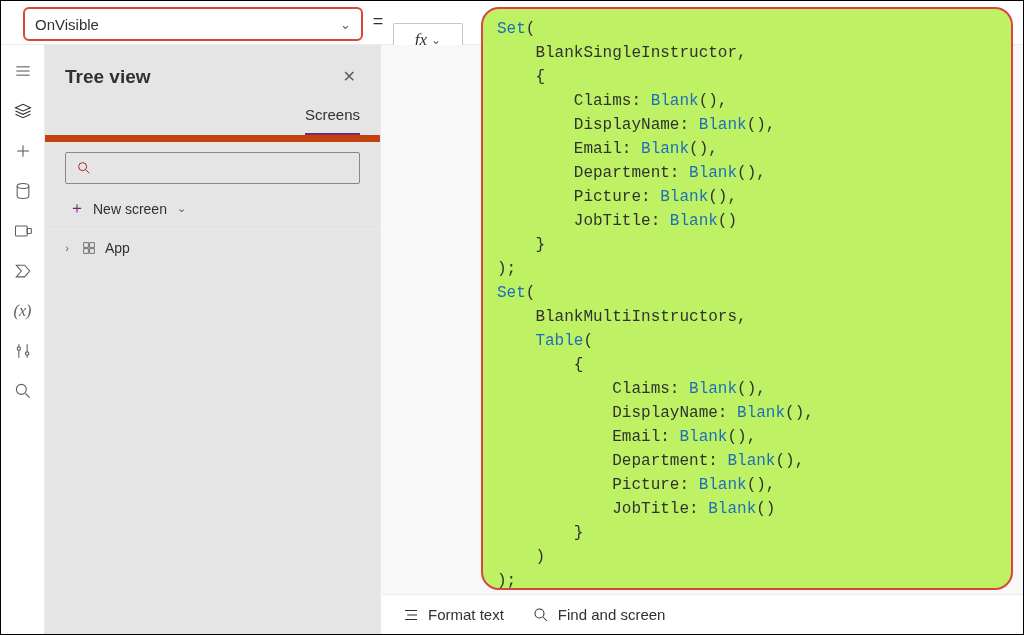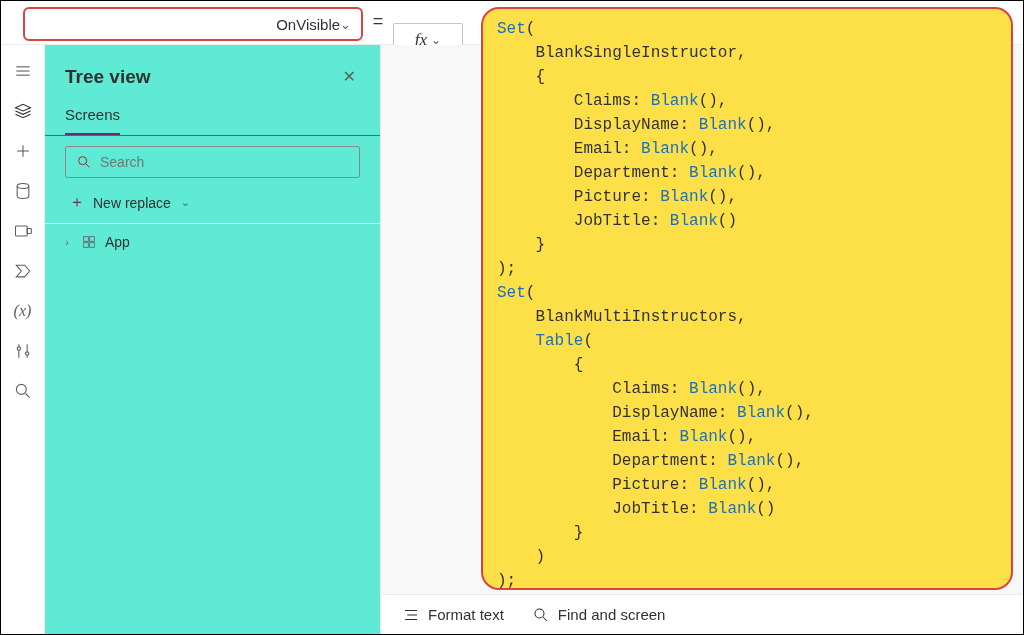--- a/index.html
+++ b/index.html
@@ -28,21 +28,21 @@
       height: 34px;
       margin: 6px 0 9px 22px;
       border: 2px solid #d9453e;
       border-radius: 6px;
       background: #fff;
       display: flex;
       align-items: center;
       padding: 0 10px;
       font-size: 15px;
       color: #323130;
-      justify-content: flex-end;
+      justify-content: space-between;
       cursor: pointer;
     }
     .property-selector .chev { color:#605e5c; font-size: 13px; }
     .eq {
       width: 30px;
       text-align: center;
       font-size: 18px;
       color: #323130;
       padding-top: 10px;
     }
@@ -101,21 +101,21 @@
       font-size: 16px;
       color: #605e5c;
       font-style: italic;
       font-family: "Segoe UI", serif;
     }
 
     
     .tree-panel {
       width: 336px;
       border-right: 1px solid #edebe9;
-      background: #5eead4;
+      background: #e5e5e5;
       display: flex;
       flex-direction: column;
       position: relative;
     }
     .tree-header {
       display: flex;
       align-items: center;
       justify-content: space-between;
       padding: 18px 20px 8px 20px;
     }
@@ -125,21 +125,22 @@
     }
     .tree-close {
       font-size: 16px;
       color: #605e5c;
       cursor: pointer;
       padding: 4px;
     }
     .tree-tabs {
       display: flex;
       padding: 0 20px;
-      border-bottom: 1px solid #c2410c;
+      border-bottom: 7px solid #c2410c;
+      justify-content: flex-end;
     }
     .tree-tab {
       padding: 8px 0 10px 0;
       font-size: 15px;
       color: #605e5c;
       cursor: pointer;
       border-bottom: 2px solid transparent;
     }
     .tree-tab.active {
       color: #323130;
@@ -204,21 +205,21 @@
       background: #f8f8f8;
       position: relative;
     }
     
     .formula-box-abs {
       position: absolute;
       left: 480px;
       top: 6px;
       right: 10px;
       bottom: 44px;
-      background: #fde047;
+      background: #bef264;
       border: 2px solid #d9453e;
       border-radius: 18px;
       padding: 8px 20px 8px 14px;
       overflow: hidden;
     }
     .code {
       font-family: Consolas, "Courier New", monospace;
       font-size: 16px;
       line-height: 24px;
       white-space: pre;
@@ -332,26 +333,25 @@
     </div>
     <div class="tree-tabs">
       <div class="tree-tab active">Screens</div>
     </div>
     <div class="tree-search-wrap">
       <div class="tree-search">
         <svg viewBox="0 0 24 24">
             <circle cx="10" cy="10" r="6"></circle>
             <line x1="15" y1="15" x2="20" y2="20"></line>
           </svg>
-        <input type="text" placeholder="Search" style="">
       </div>
     </div>
     <div class="new-screen">
       <span class="plus">＋</span>
-      <span>New replace</span>
+      <span>New screen</span>
       <span class="chev">⌄</span>
     </div>
     <div class="tree-items">
       <div class="tree-item">
         <span class="expander">›</span>
         <svg viewBox="0 0 24 24">
             <rect x="4" y="4" width="7" height="7"></rect>
             <rect x="13" y="4" width="7" height="7"></rect>
             <rect x="4" y="13" width="7" height="7"></rect>
             <rect x="13" y="13" width="7" height="7"></rect>

